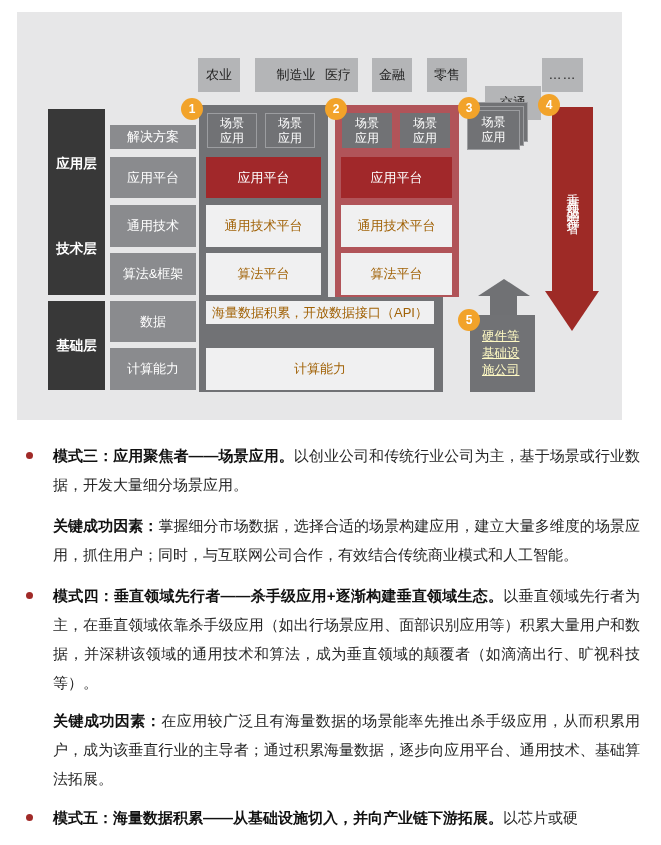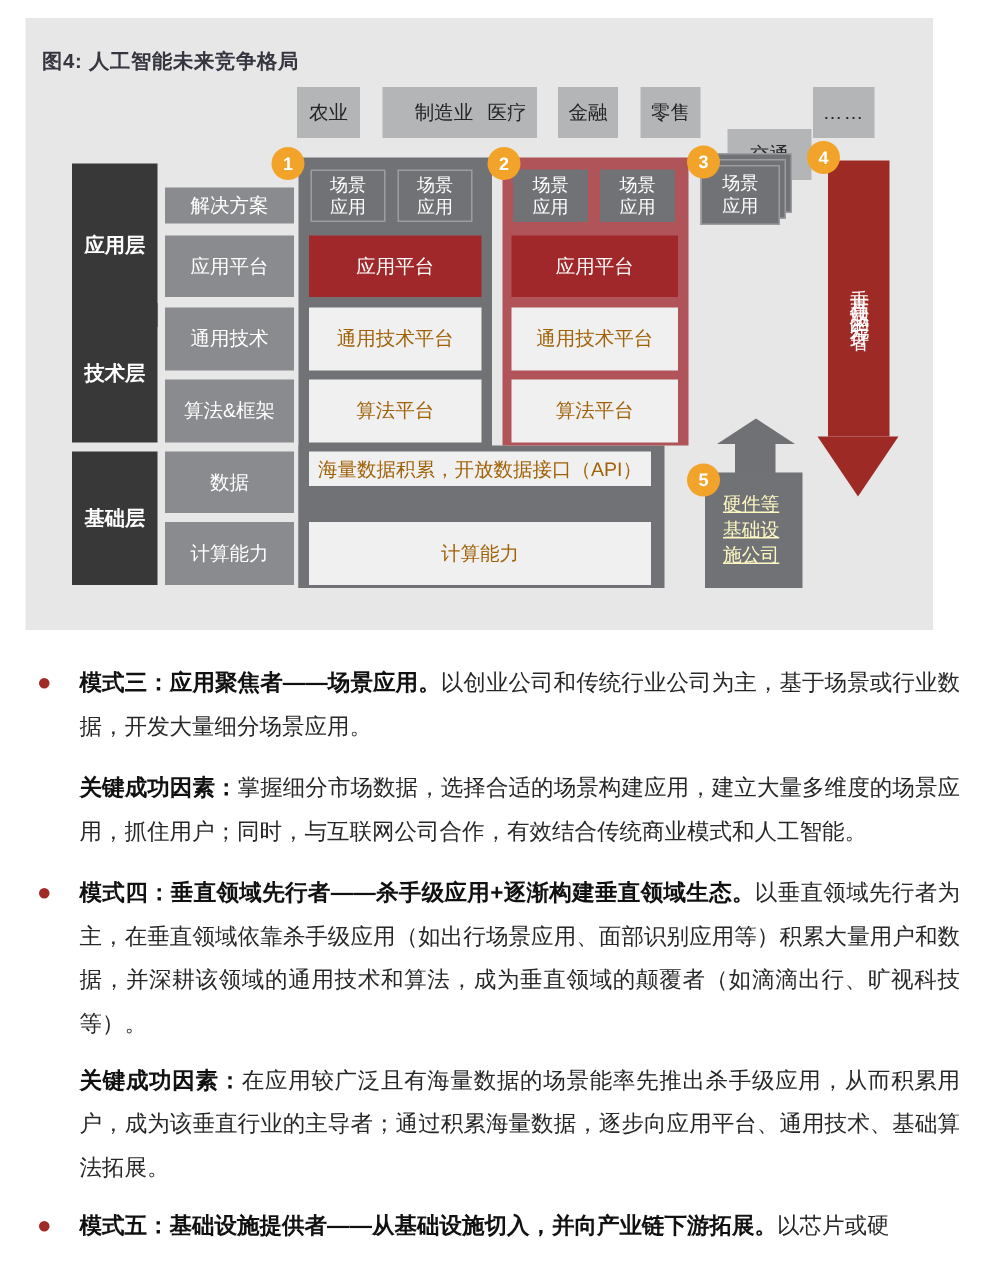--- a/index.html
+++ b/index.html
@@ -73,21 +73,20 @@
   .content p.p0{margin-top:21px;} .content p.p1{margin-top:12px;} .content p.p2{margin-top:12px;}
   .content p.p3{margin-top:9px;}  .content p.p4{margin-top:10px;}
   .dot{position:absolute;left:-27px;top:11px;width:7px;height:7px;border-radius:50%;background:#a02a28;}
 </style>
 </head>
 <body>
 
 <div class="page">
 
   <div class="figure">
-    <div class="fig-title">图4: 人工智能未来竞争格局</div>
 
     <div class="tab t0">农业</div>
     <div class="tab t1">制造业</div>
     <div class="tab t2">医疗</div>
     <div class="tab t3">金融</div>
     <div class="tab t4">零售</div>
     <div class="tab t5">交通</div>
     <div class="tab t6">……</div>
 
     <div class="layer l0">应用层</div>
@@ -138,16 +137,16 @@
     <div class="badge n3">3</div>
     <div class="badge n4">4</div>
     <div class="badge n5">5</div>
   </div>
 
   <div class="content">
     <p class="p0"><span class="dot"></span><b>模式三：应用聚焦者——场景应用。</b><span>以创业公司和传统行业公司为主，基于场景或行业数据，开发大量细分场景应用。</span></p>
     <p class="p1"><b>关键成功因素：</b><span>掌握细分市场数据，选择合适的场景构建应用，建立大量多维度的场景应用，抓住用户；同时，与互联网公司合作，有效结合传统商业模式和人工智能。</span></p>
     <p class="p2"><span class="dot"></span><b>模式四：垂直领域先行者——杀手级应用+逐渐构建垂直领域生态。</b><span>以垂直领域先行者为主，在垂直领域依靠杀手级应用（如出行场景应用、面部识别应用等）积累大量用户和数据，并深耕该领域的通用技术和算法，成为垂直领域的颠覆者（如滴滴出行、旷视科技等）。</span></p>
     <p class="p3"><b>关键成功因素：</b><span>在应用较广泛且有海量数据的场景能率先推出杀手级应用，从而积累用户，成为该垂直行业的主导者；通过积累海量数据，逐步向应用平台、通用技术、基础算法拓展。</span></p>
-    <p class="p4"><span class="dot"></span><b>模式五：基础设施提供者——从基础设施切入，并向产业链下游拓展。</b><span>以芯片或硬</span></p>
+    <p class="p4"><span class="dot"></span><b>模式五：海量数据积累——从基础设施切入，并向产业链下游拓展。</b><span>以芯片或硬</span></p>
   </div>
 
 </div>
 
 </body></html>

